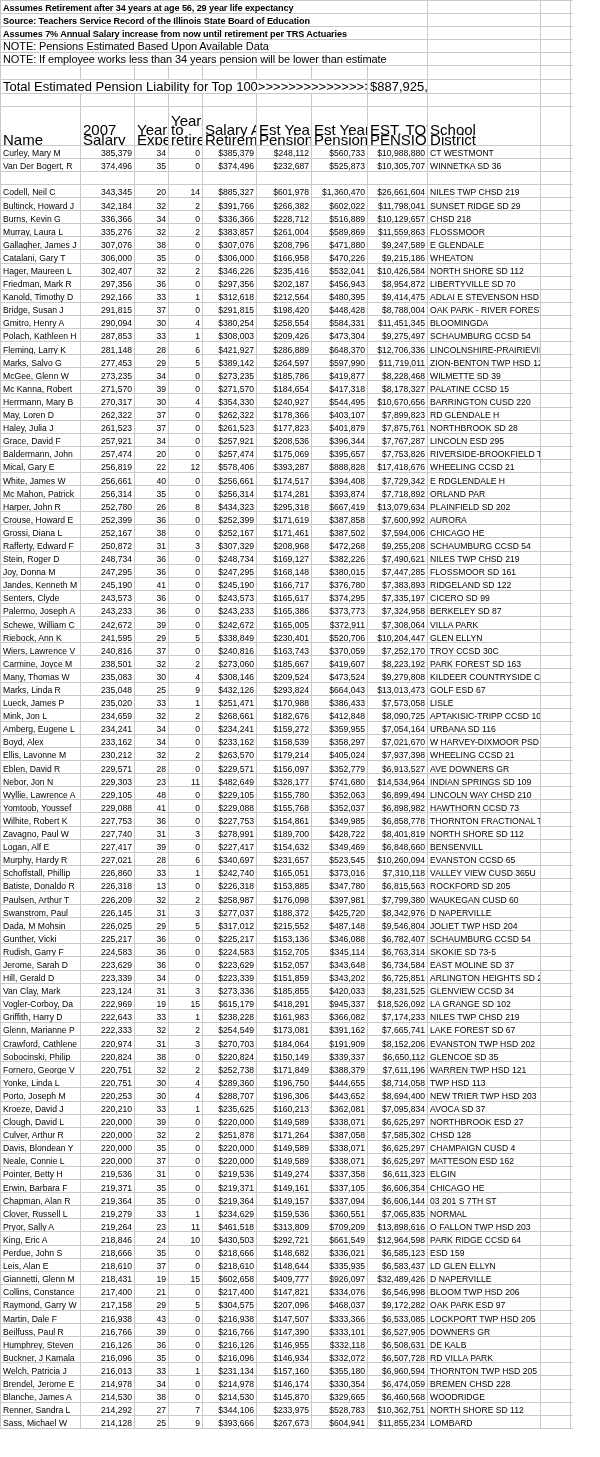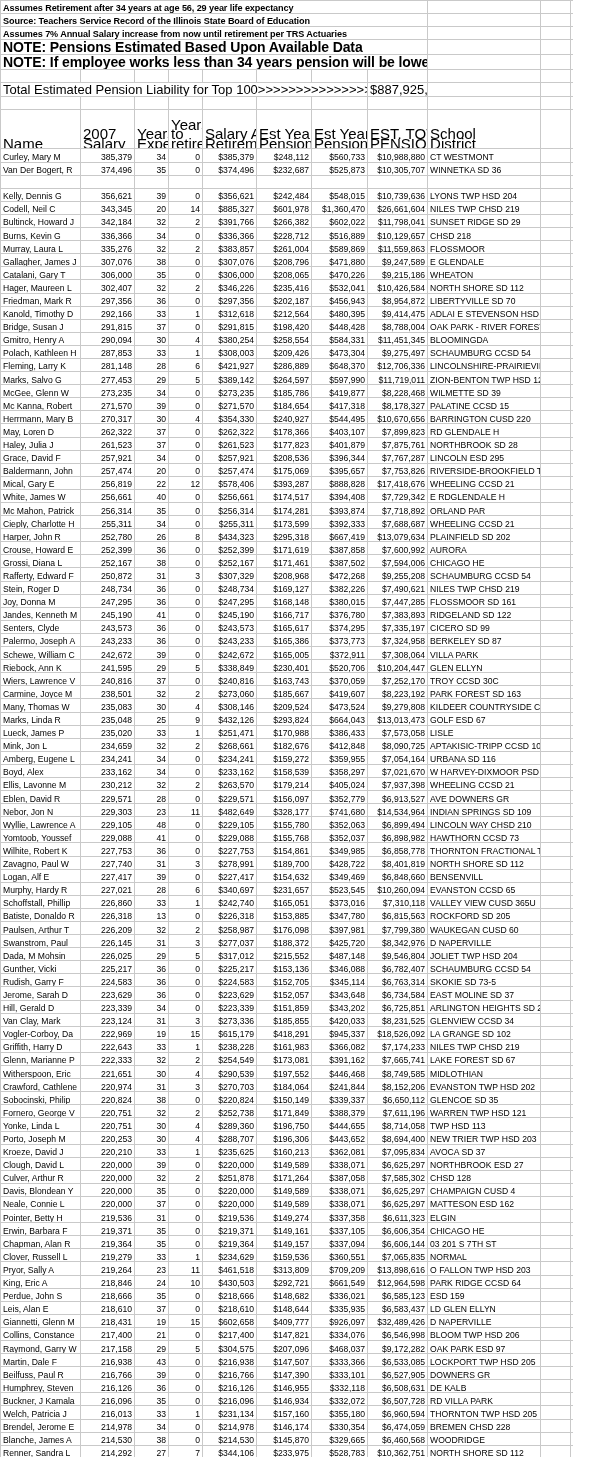--- a/index.html
+++ b/index.html
@@ -36,21 +36,21 @@
   col.c-tot{width:60px}
   col.c-dist{width:113px}
   col.c-x1{width:30px}
   col.c-x2{width:30px}
 
   td.num{text-align:right}
   td.txt{text-align:left}
   td.blank{}
   
   .note td{font-weight:bold;font-size:9.1px;letter-spacing:-.1px}
-  .note-sm td{font-weight:bold;font-size:14px;letter-spacing:-.1px}
+  .note-sm td{font-weight:normal;font-size:11px;letter-spacing:-.1px}
   .total td{font-weight:normal;font-size:13px}
   .hdr td{font-size:15px;vertical-align:bottom;white-space:normal;line-height:9.6px}
   tr.hdr td{height:39px;vertical-align:bottom}
   .spanlabel{white-space:nowrap;overflow:visible}
 </style>
 </head>
 <body>
 
 <div id="sheet">
   <table class="grid">
@@ -180,33 +180,20 @@
           <td class="num"></td>
           <td class="num"></td>
           <td class="num"></td>
           <td class="num"></td>
           <td class="num"></td>
           <td class="txt"></td>
           <td class="blank"></td>
           <td class="blank"></td>
         </tr>
         <tr>
-          <td class="txt">Kelly, Dennis G</td>
-          <td class="num">356,621</td>
-          <td class="num">39</td>
-          <td class="num">0</td>
-          <td class="num">$356,621</td>
-          <td class="num">$242,484</td>
-          <td class="num">$548,015</td>
-          <td class="num">$10,739,636</td>
-          <td class="txt">LYONS TWP HSD 204</td>
-          <td class="blank"></td>
-          <td class="blank"></td>
-        </tr>
-        <tr>
           <td class="txt">Codell, Neil C</td>
           <td class="num">343,345</td>
           <td class="num">20</td>
           <td class="num">14</td>
           <td class="num">$885,327</td>
           <td class="num">$601,978</td>
           <td class="num">$1,360,470</td>
           <td class="num">$26,661,604</td>
           <td class="txt">NILES TWP CHSD 219</td>
           <td class="blank"></td>
@@ -263,21 +250,21 @@
           <td class="txt">E   GLENDALE</td>
           <td class="blank"></td>
           <td class="blank"></td>
         </tr>
         <tr>
           <td class="txt">Catalani, Gary T</td>
           <td class="num">306,000</td>
           <td class="num">35</td>
           <td class="num">0</td>
           <td class="num">$306,000</td>
-          <td class="num">$208,065</td>
+          <td class="num">$166,958</td>
           <td class="num">$470,226</td>
           <td class="num">$9,215,186</td>
           <td class="txt">WHEATON</td>
           <td class="blank"></td>
           <td class="blank"></td>
         </tr>
         <tr>
           <td class="txt">Hager, Maureen L</td>
           <td class="num">302,407</td>
           <td class="num">32</td>
@@ -505,33 +492,20 @@
           <td class="num">0</td>
           <td class="num">$256,314</td>
           <td class="num">$174,281</td>
           <td class="num">$393,874</td>
           <td class="num">$7,718,892</td>
           <td class="txt">ORLAND PAR</td>
           <td class="blank"></td>
           <td class="blank"></td>
         </tr>
         <tr>
-          <td class="txt">Cieply, Charlotte H</td>
-          <td class="num">255,311</td>
-          <td class="num">34</td>
-          <td class="num">0</td>
-          <td class="num">$255,311</td>
-          <td class="num">$173,599</td>
-          <td class="num">$392,333</td>
-          <td class="num">$7,688,687</td>
-          <td class="txt">WHEELING CCSD 21</td>
-          <td class="blank"></td>
-          <td class="blank"></td>
-        </tr>
-        <tr>
           <td class="txt">Harper, John R</td>
           <td class="num">252,780</td>
           <td class="num">26</td>
           <td class="num">8</td>
           <td class="num">$434,323</td>
           <td class="num">$295,318</td>
           <td class="num">$667,419</td>
           <td class="num">$13,079,634</td>
           <td class="txt">PLAINFIELD SD 202</td>
           <td class="blank"></td>
@@ -1051,40 +1025,27 @@
           <td class="num">2</td>
           <td class="num">$254,549</td>
           <td class="num">$173,081</td>
           <td class="num">$391,162</td>
           <td class="num">$7,665,741</td>
           <td class="txt">LAKE FOREST SD 67</td>
           <td class="blank"></td>
           <td class="blank"></td>
         </tr>
         <tr>
-          <td class="txt">Witherspoon, Eric</td>
-          <td class="num">221,651</td>
-          <td class="num">30</td>
-          <td class="num">4</td>
-          <td class="num">$290,539</td>
-          <td class="num">$197,552</td>
-          <td class="num">$446,468</td>
-          <td class="num">$8,749,585</td>
-          <td class="txt">MIDLOTHIAN</td>
-          <td class="blank"></td>
-          <td class="blank"></td>
-        </tr>
-        <tr>
           <td class="txt">Crawford, Cathlene</td>
           <td class="num">220,974</td>
           <td class="num">31</td>
           <td class="num">3</td>
           <td class="num">$270,703</td>
           <td class="num">$184,064</td>
-          <td class="num">$241,844</td>
+          <td class="num">$191,909</td>
           <td class="num">$8,152,206</td>
           <td class="txt">EVANSTON TWP HSD 202</td>
           <td class="blank"></td>
           <td class="blank"></td>
         </tr>
         <tr>
           <td class="txt">Sobocinski, Philip</td>
           <td class="num">220,824</td>
           <td class="num">38</td>
           <td class="num">0</td>

